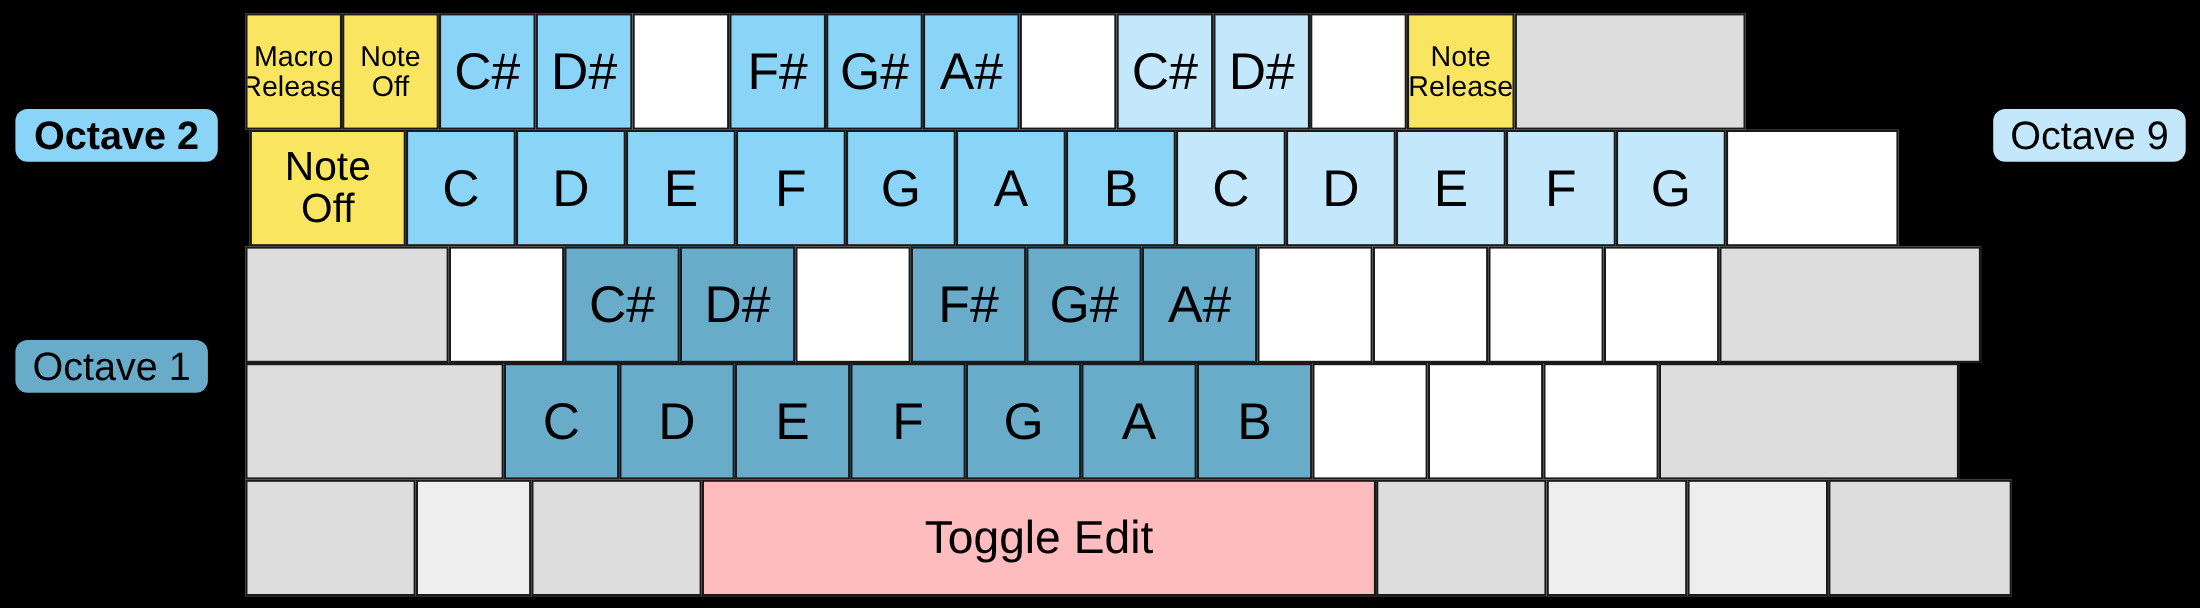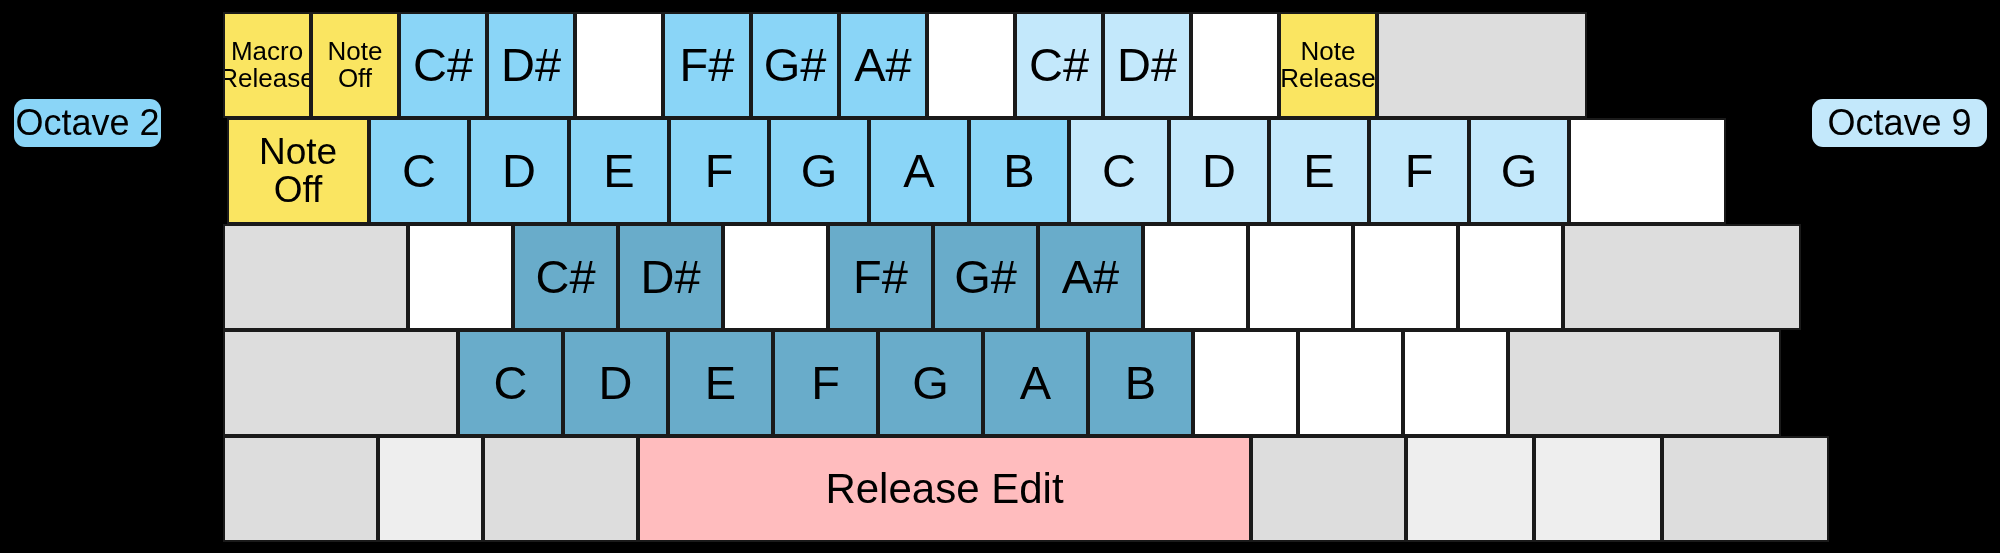--- a/index.html
+++ b/index.html
@@ -75,21 +75,21 @@
     box-sizing: border-box;
     border-radius: 11px;
     display: flex;
     align-items: center;
     justify-content: center;
     font-size: 36px;
     color: #000000;
     padding: 0 14px;
     white-space: nowrap;
   }
-  #octave-2-pill { left: 14px;   top: 99px;  width: 147px; background: #8ad5f7; }
+  #octave-2-pill { left: 14px;   top: 99px;  width: 184px; background: #8ad5f7; font-weight: bold; }
   #octave-1-pill { left: 14px;   top: 309px; width: 175px; background: #69acca; }
   #octave-3-pill { left: 1812px; top: 99px;  width: 175px; background: #c3e8fb; }
 </style>
 </head>
 <body>
 
 <div id="stage">
 
   <div id="keyboard">
       <div class="kb-row" style="top: 0px;">
@@ -221,27 +221,28 @@
         <div class="key k-blank lbl-note" style="left: 970px; width: 105px;"></div>
         <div class="key k-blank lbl-note" style="left: 1075px; width: 105px;"></div>
         <div class="key k-blank lbl-note" style="left: 1180px; width: 105px;"></div>
         <div class="key k-grey lbl-note" style="left: 1285px; width: 273px;"></div>
       </div>
       <div class="kb-row" style="top: 424px;">
         <div class="key k-grey lbl-note" style="left: 0px; width: 155px;"></div>
         <div class="key k-grey-lite lbl-note" style="left: 155px; width: 105px;"></div>
         <div class="key k-grey lbl-note" style="left: 260px; width: 155px;"></div>
         <div class="key k-pink lbl-big" style="left: 415px; width: 613px;">
-          <span>Release Edit</span>
+          <span>Toggle Edit</span>
         </div>
         <div class="key k-grey lbl-note" style="left: 1028px; width: 155px;"></div>
         <div class="key k-grey-lite lbl-note" style="left: 1183px; width: 128px;"></div>
         <div class="key k-grey-lite lbl-note" style="left: 1311px; width: 128px;"></div>
         <div class="key k-grey lbl-note" style="left: 1439px; width: 167px;"></div>
       </div>
     </div>
 
   <div class="octave-pill" id="octave-2-pill">Octave 2</div>
 
+  <div class="octave-pill" id="octave-1-pill">Octave 1</div>
 
   <div class="octave-pill" id="octave-3-pill">Octave 9</div>
 
 </div>
 
 </body></html>

